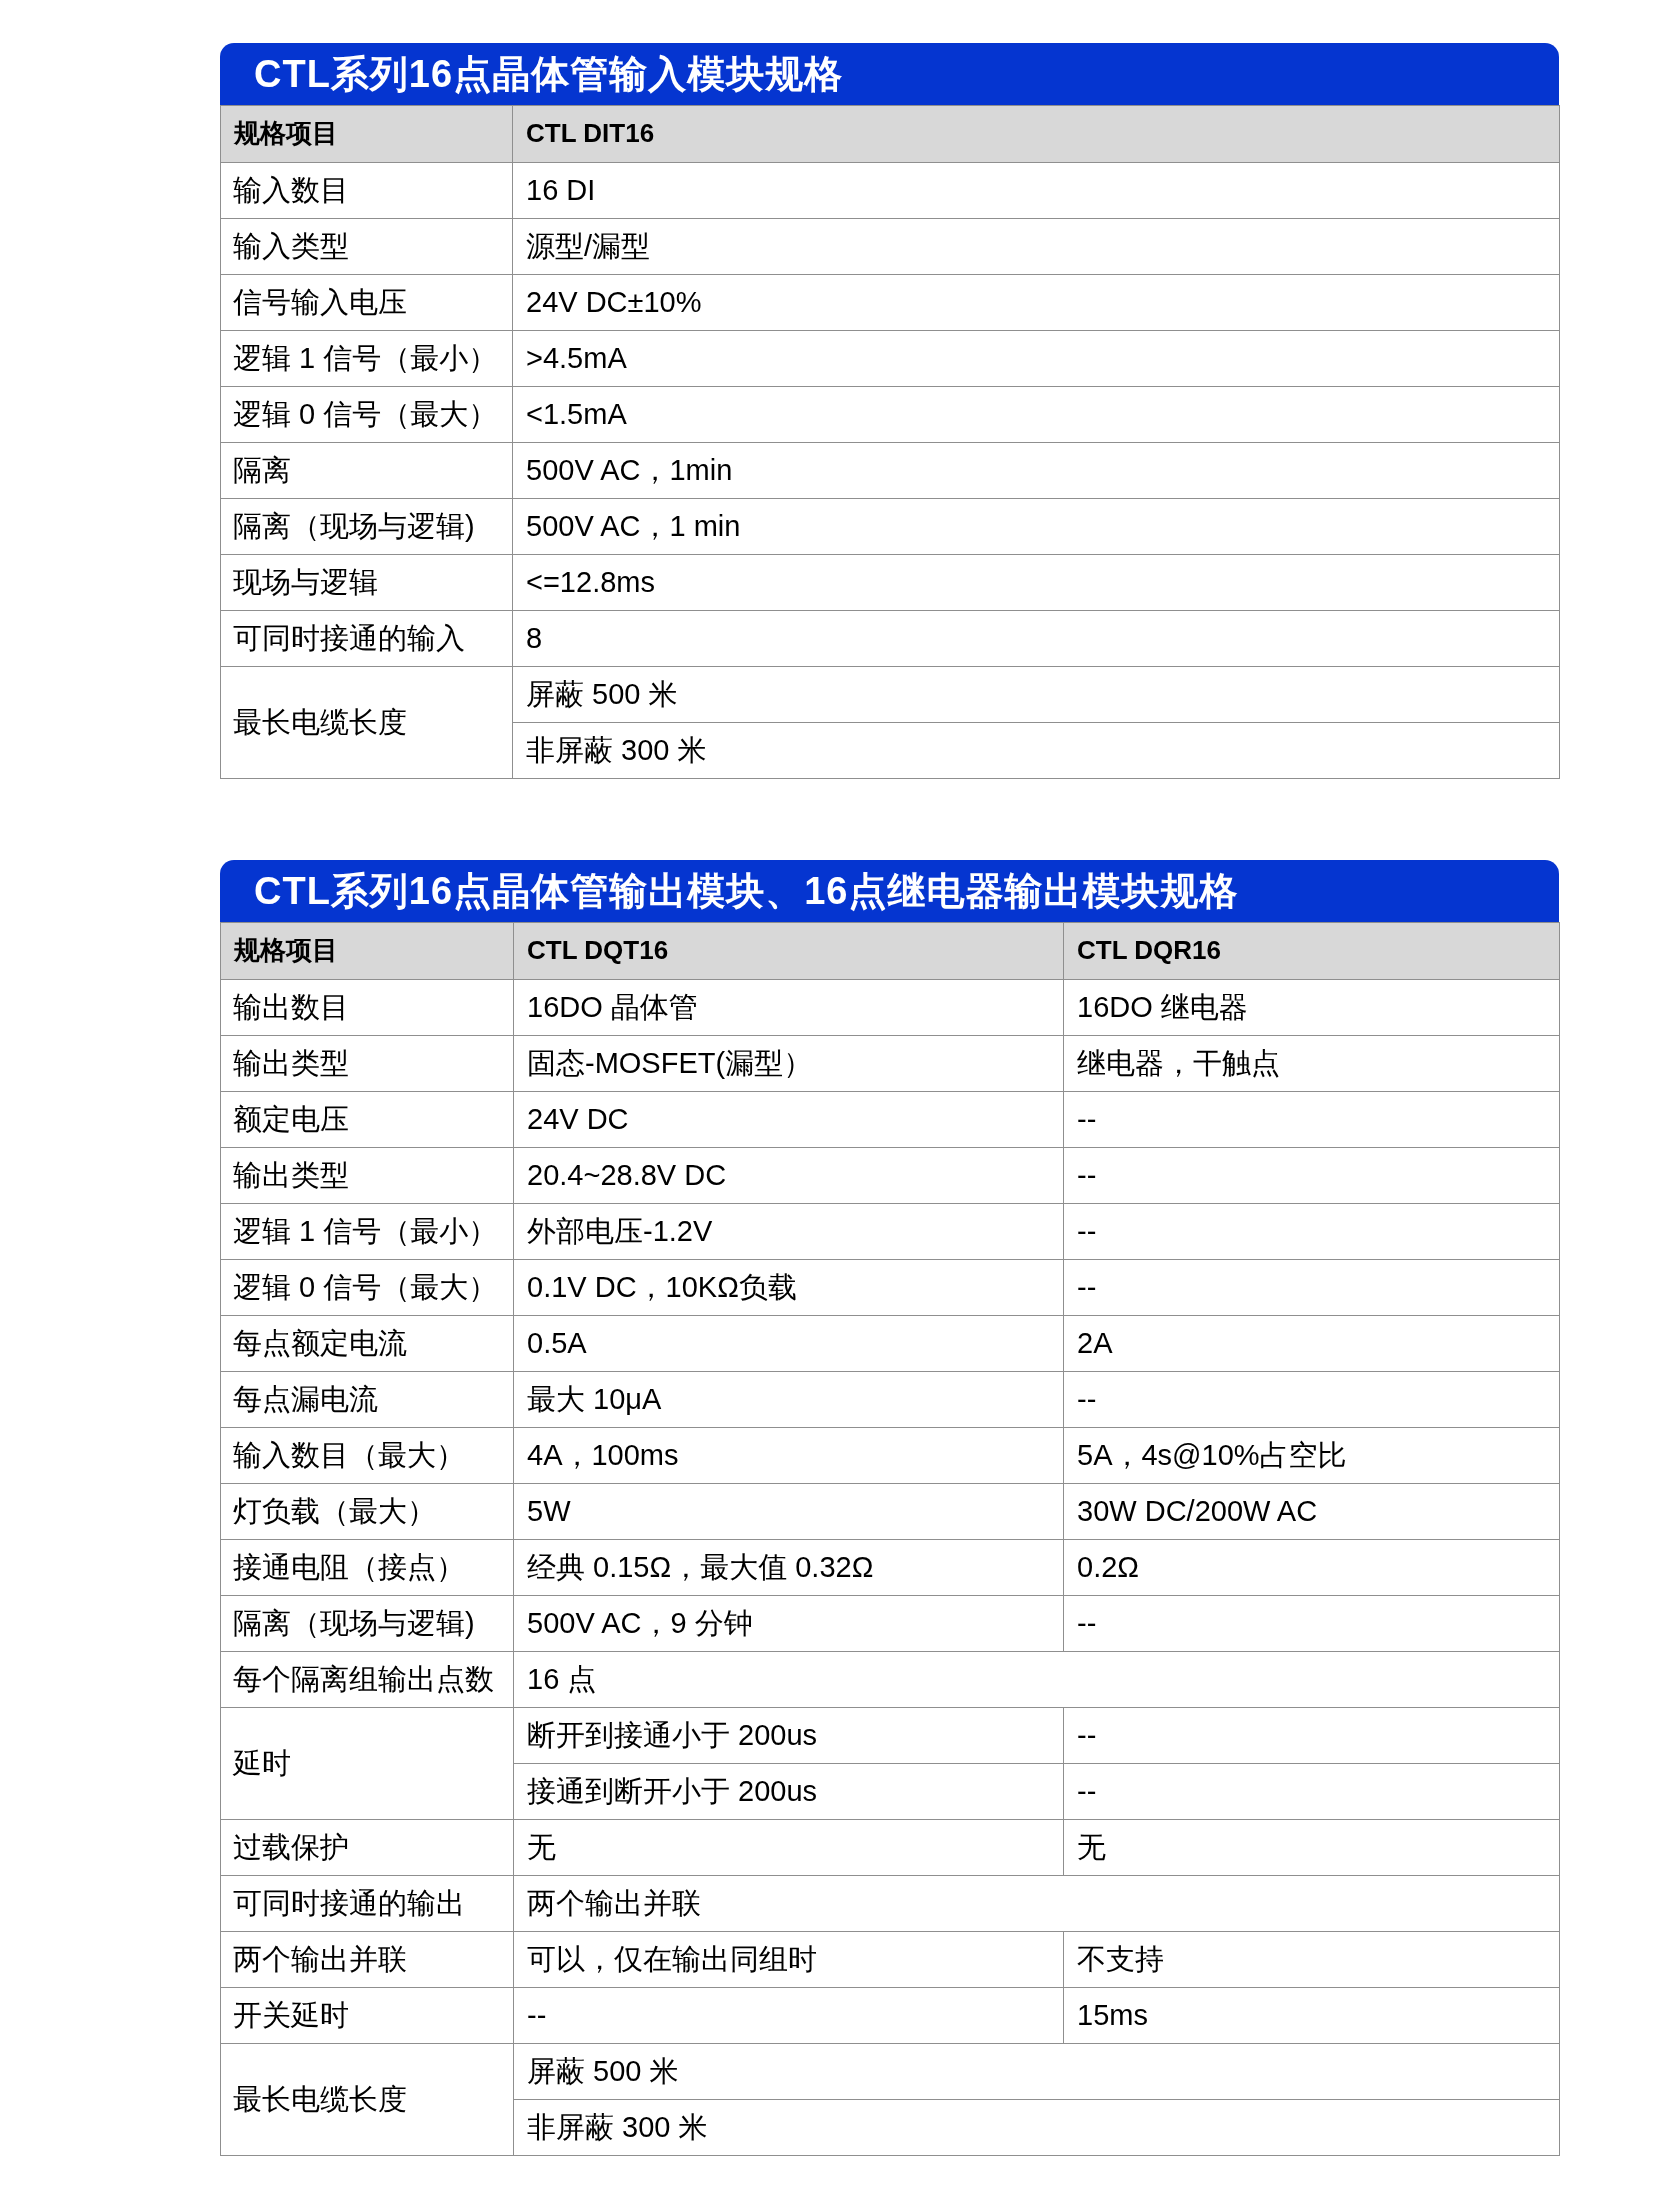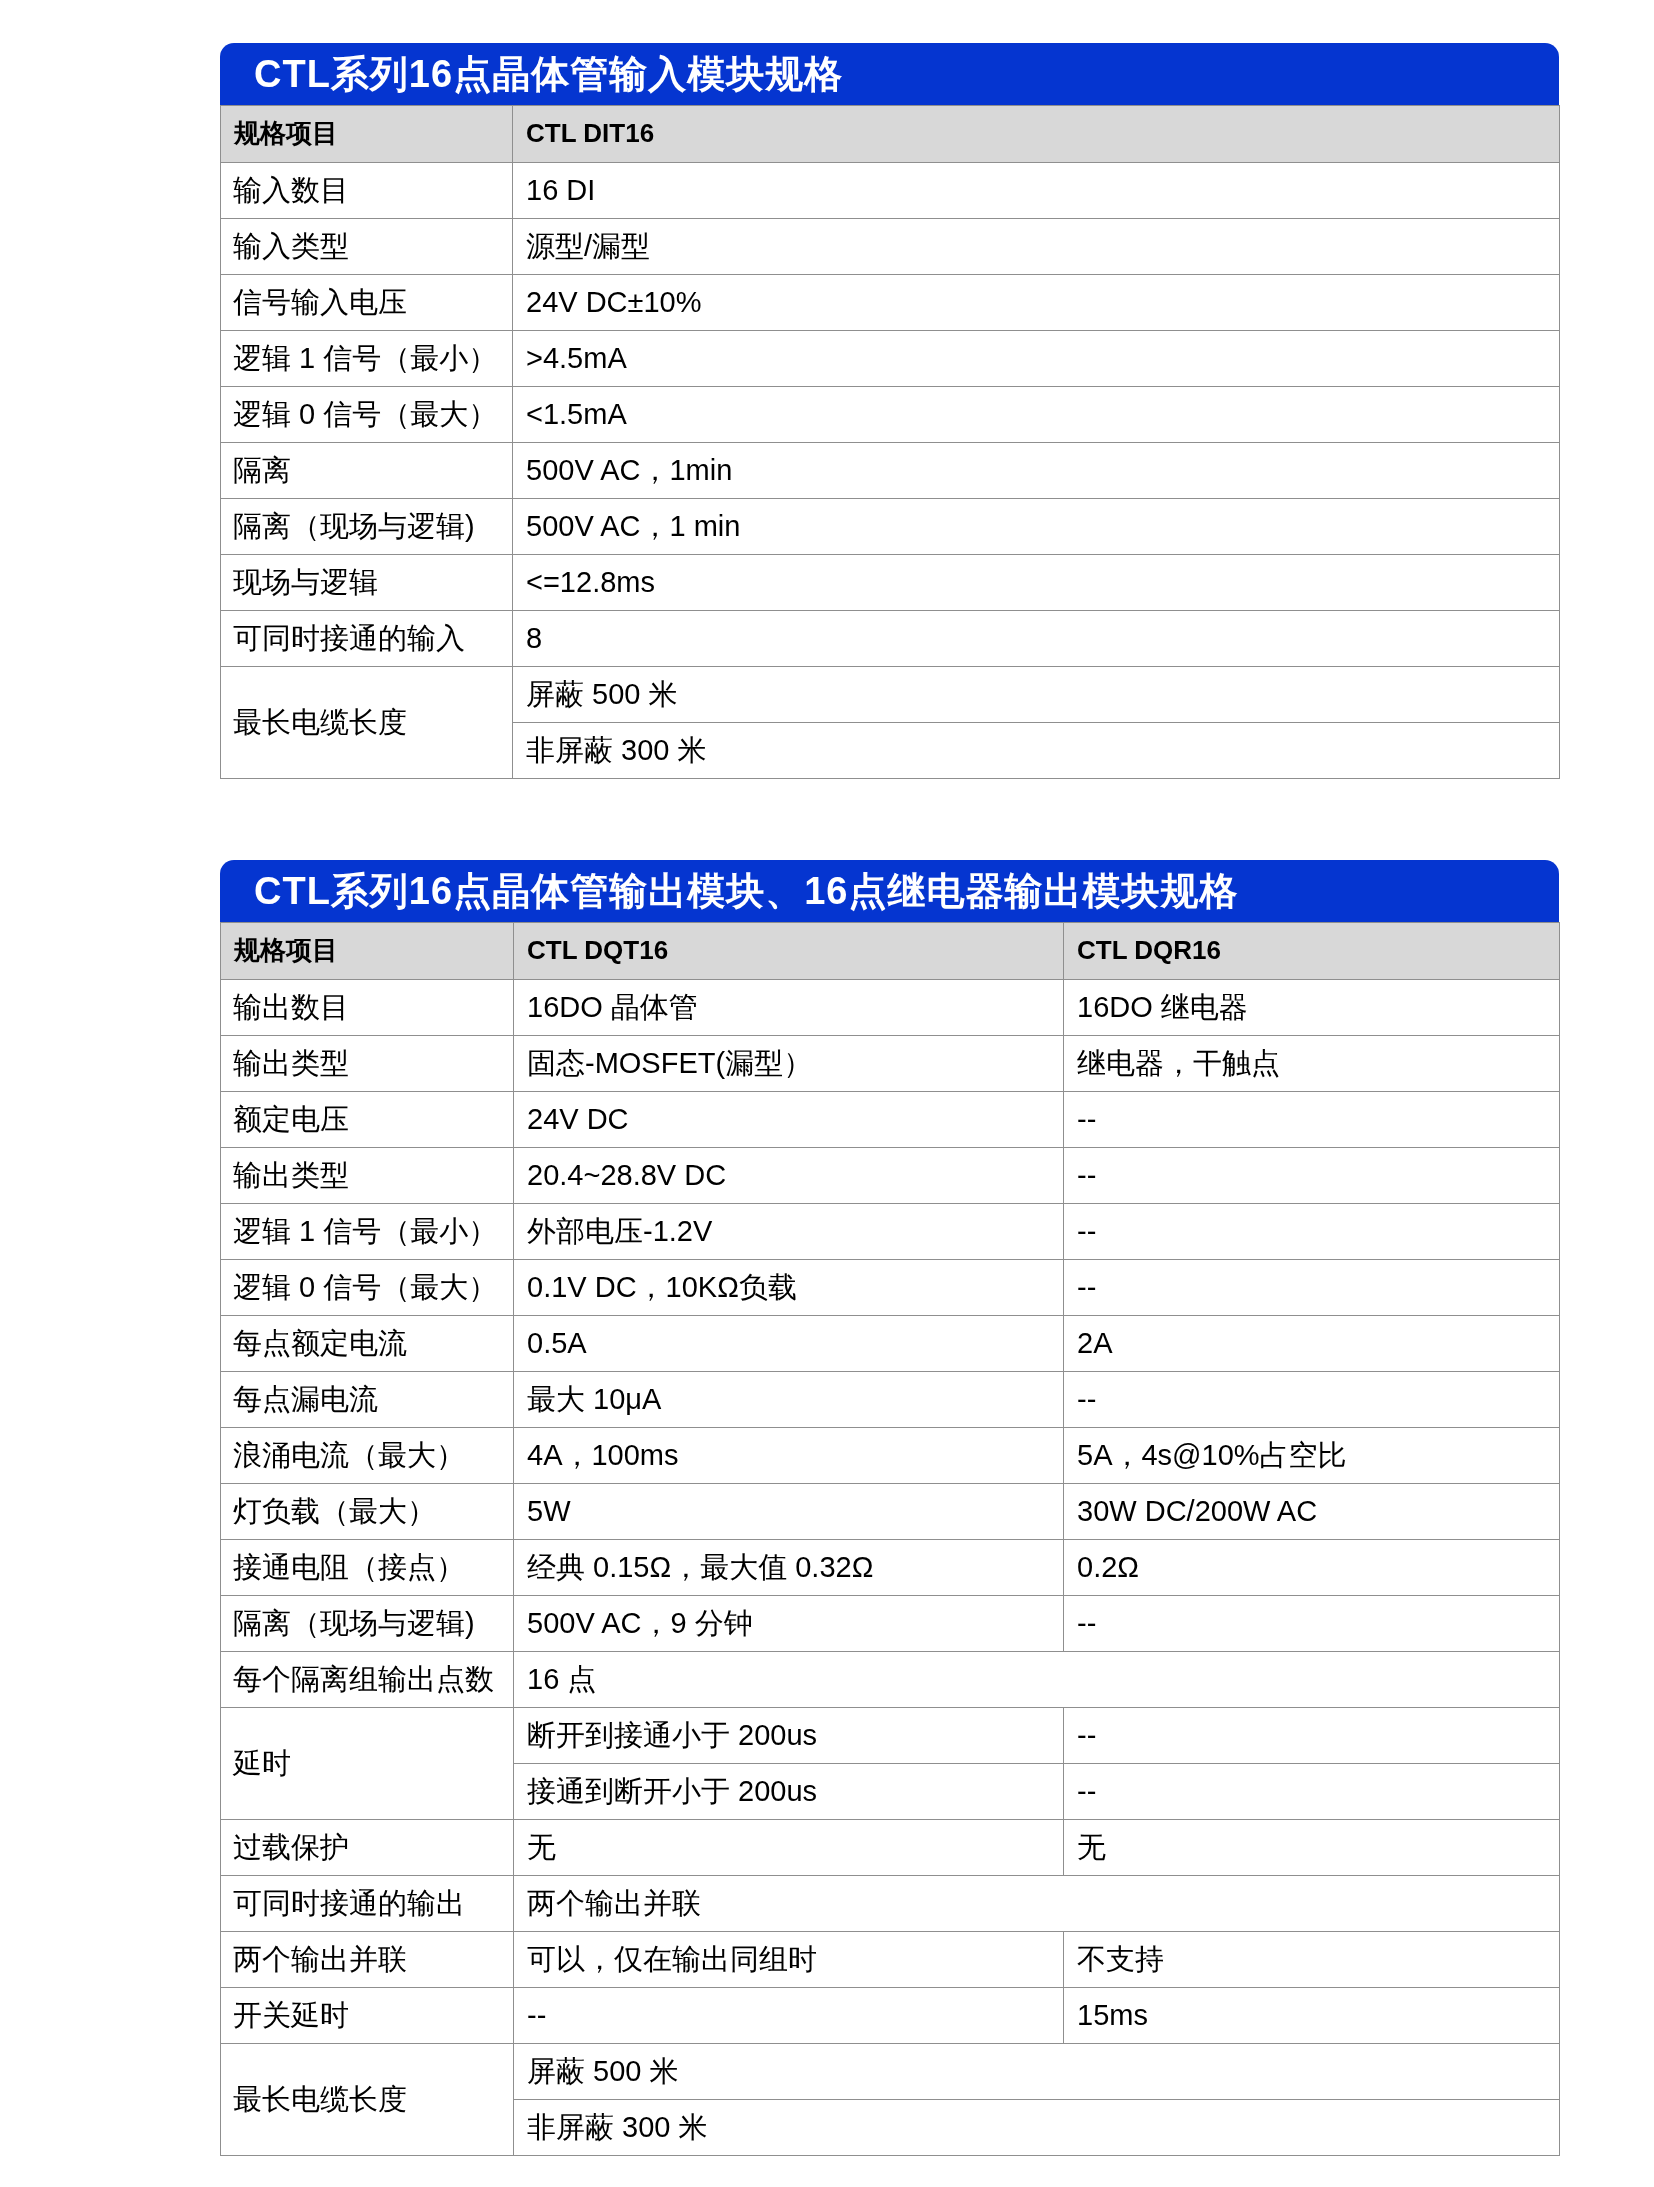--- a/index.html
+++ b/index.html
@@ -153,21 +153,21 @@
         <td class="label">每点额定电流</td>
         <td>0.5A</td>
         <td>2A</td>
       </tr>
       <tr>
         <td class="label">每点漏电流</td>
         <td>最大 10μA</td>
         <td>--</td>
       </tr>
       <tr>
-        <td class="label">浪涌电流（最大）</td>
+        <td class="label">输入数目（最大）</td>
         <td>4A，100ms</td>
         <td>5A，4s@10%占空比</td>
       </tr>
       <tr>
         <td class="label">灯负载（最大）</td>
         <td>5W</td>
         <td>30W DC/200W AC</td>
       </tr>
       <tr>
         <td class="label">接通电阻（接点）</td>

